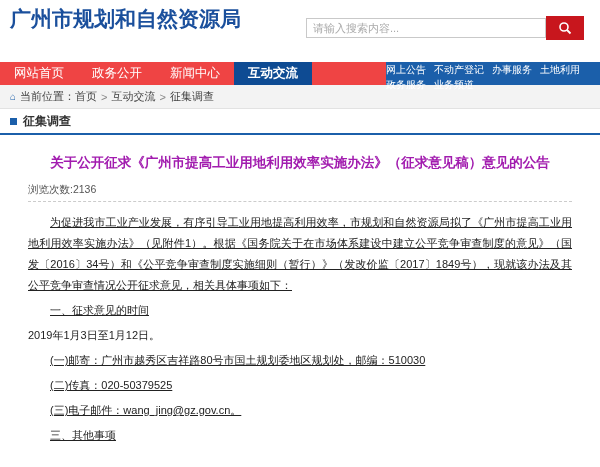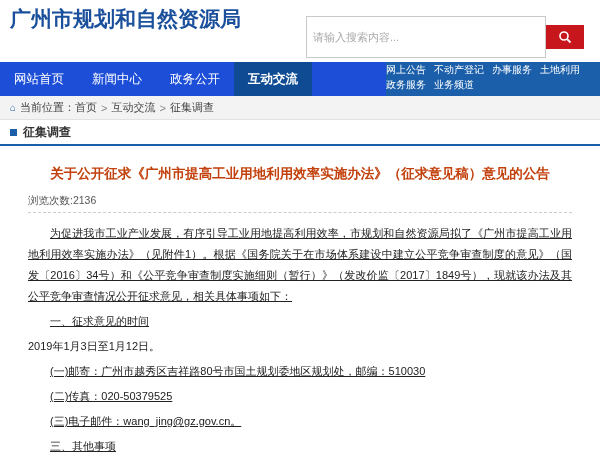--- a/index.html
+++ b/index.html
@@ -37,42 +37,42 @@
     white-space: nowrap;
   }
   .search-area {
     margin-left: 6px;
     margin-top: 10px;
     display: flex;
     align-items: center;
   }
   .search-box {
     width: 240px;
-    height: 42px;
+    height: 20px;
     border: 1px solid #c9c9c9;
     background: #fff;
     font-size: 11px;
     color: #999;
     padding: 0 6px;
     line-height: 22px;
   }
   .search-box::placeholder { color: #aaaaaa; }
   .search-btn {
     width: 38px; height: 24px;
     background: #c8161d;
     border: none;
     cursor: pointer;
     display: flex; align-items: center; justify-content: center;
   }
   .search-btn svg { display: block; }
 
   
   .navbar {
-    height: 34px;
-    background: #1d4ed8;
+    height: 23px;
+    background: #ef4444;
     display: flex;
     align-items: stretch;
     position: relative;
   }
   .navbar .nav-left { display: flex; align-items: stretch; }
   .nav-item {
     color: #ffffff;
     font-size: 12.5px;
     padding: 0 14px;
     display: flex; align-items: center;
@@ -128,21 +128,21 @@
     margin-right: 6px; display: inline-block;
   }
 
   
   .article { padding: 12px 28px 0 28px; }
   .article-title {
     text-align: center;
     font-family: "Liberation Serif", serif;
     font-size: 13.5px;
     font-weight: bold;
-    color: #c2410c;
+    color: #a21caf;
     line-height: 20px;
     padding: 6px 8px 2px 8px;
   }
   .article-meta {
     text-align: left;
     font-size: 10.5px;
     color: #555;
     margin: 8px 0 4px 0;
   }
   .divider {
@@ -174,22 +174,22 @@
           <line x1="9" y1="9" x2="12.5" y2="12.5" stroke="#ffffff" stroke-width="1.8"></line>
         </svg>
       </span>
     </button>
   </div>
 </div>
 
 <div class="navbar">
   <div class="nav-left">
     <div class="nav-item">网站首页</div>
+    <div class="nav-item">政务公开</div>
     <div class="nav-item">新闻中心</div>
-    <div class="nav-item">政务公开</div>
     <div class="nav-item active">互动交流</div>
   </div>
   <div class="nav-right">
     <div class="nav-links">
       <div class="row">
         <span>网上公告</span><span>不动产登记</span><span>办事服务</span><span>土地利用</span>
       </div>
       <div class="row">
         <span>政务服务</span><span>业务频道</span>
       </div>

